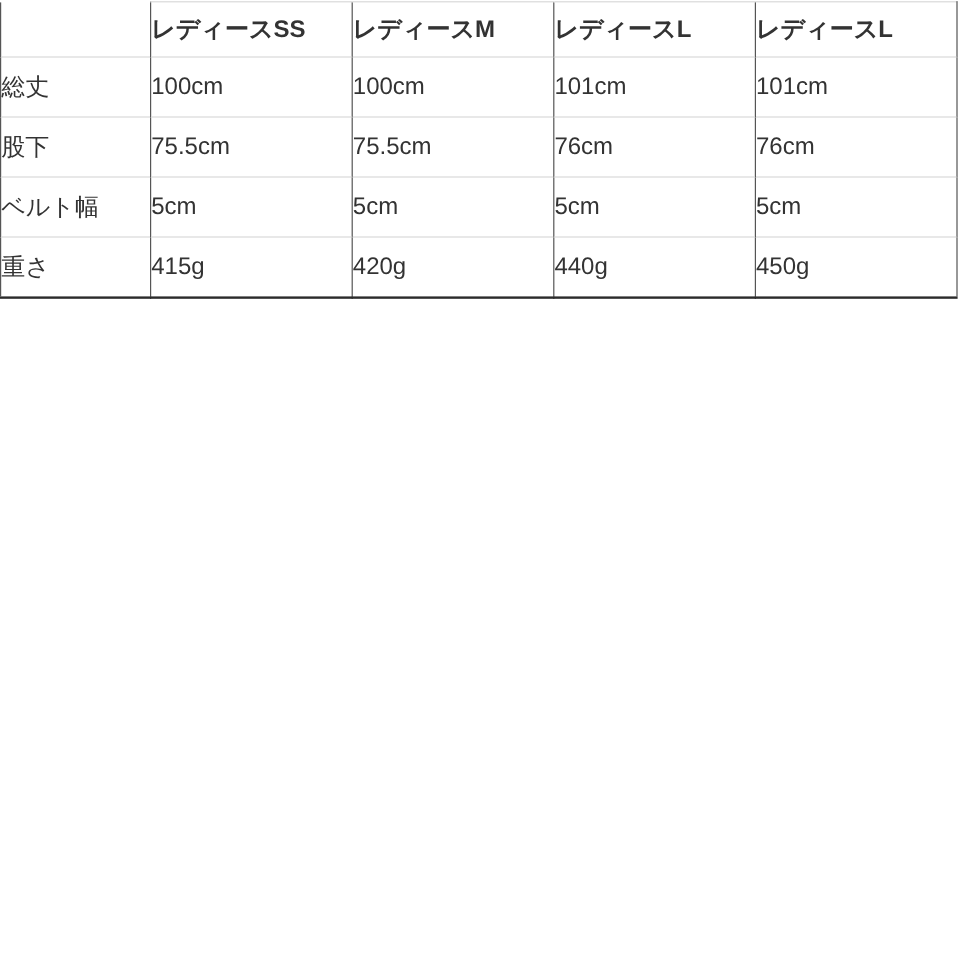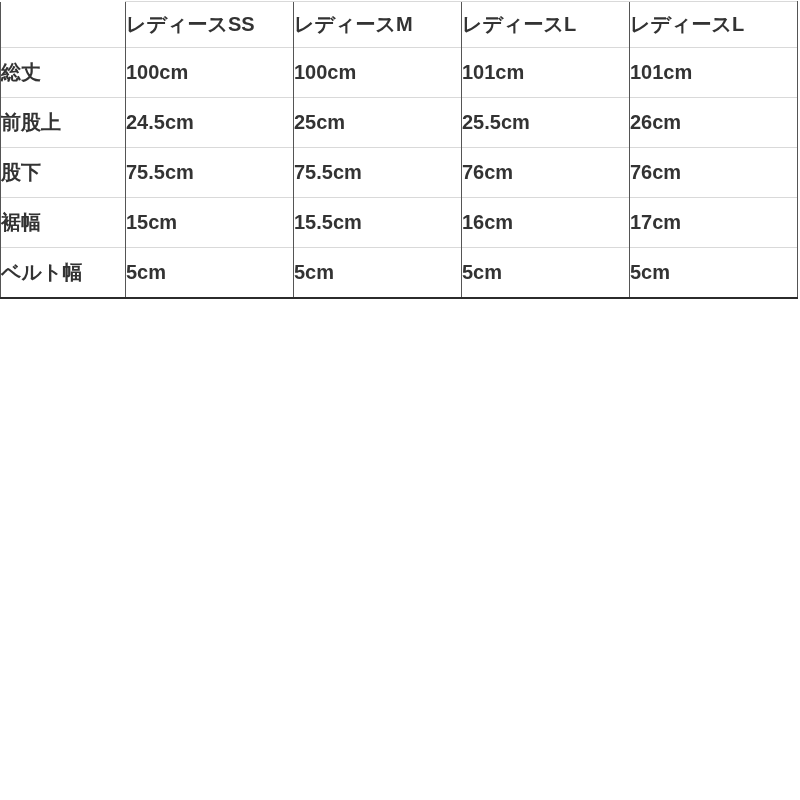--- a/index.html
+++ b/index.html
@@ -38,21 +38,21 @@
     padding: 0;
     overflow: hidden;
     white-space: nowrap;
   }
   table.size-chart th:last-child,
   table.size-chart td:last-child {
     border-right: 1px solid #555555;
   }
   table.size-chart thead th { height: 45px; font-weight: bold; }
   table.size-chart tbody th,
-  table.size-chart tbody td { height: 49px; font-weight: bold; }
+  table.size-chart tbody td { height: 49px; font-weight: normal; }
   
   table.size-chart th.corner { border-top: none; }
 </style>
 </head>
 <body>
 
 <div class="page">
   <table class="size-chart">
     <colgroup>
       <col class="label-col">
@@ -72,42 +72,35 @@
     </thead>
     <tbody>
       <tr>
         <th>総丈</th>
         <td>100cm</td>
         <td>100cm</td>
         <td>101cm</td>
         <td>101cm</td>
       </tr>
       <tr>
-        <th>前股上</th>
-        <td>24.5cm</td>
-        <td>25cm</td>
-        <td>25.5cm</td>
-        <td>26cm</td>
-      </tr>
-      <tr>
         <th>股下</th>
         <td>75.5cm</td>
         <td>75.5cm</td>
         <td>76cm</td>
         <td>76cm</td>
-      </tr>
-      <tr>
-        <th>裾幅</th>
-        <td>15cm</td>
-        <td>15.5cm</td>
-        <td>16cm</td>
-        <td>17cm</td>
       </tr>
       <tr>
         <th>ベルト幅</th>
         <td>5cm</td>
         <td>5cm</td>
         <td>5cm</td>
         <td>5cm</td>
       </tr>
+      <tr>
+        <th>重さ</th>
+        <td>415g</td>
+        <td>420g</td>
+        <td>440g</td>
+        <td>450g</td>
+      </tr>
     </tbody>
   </table>
 </div>
 
 </body></html>

